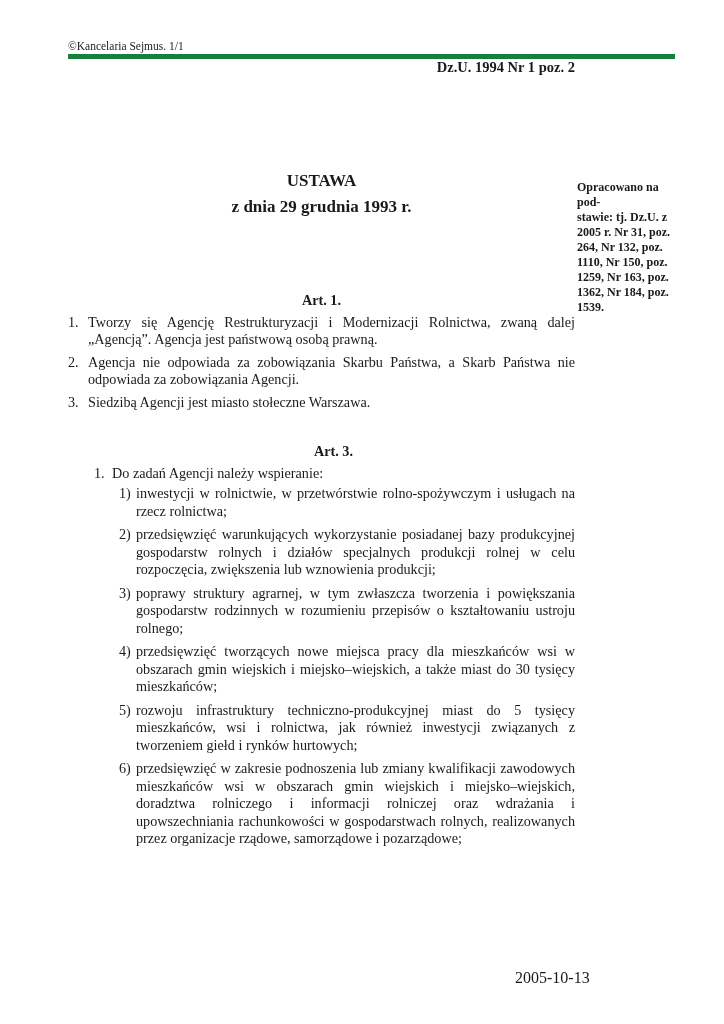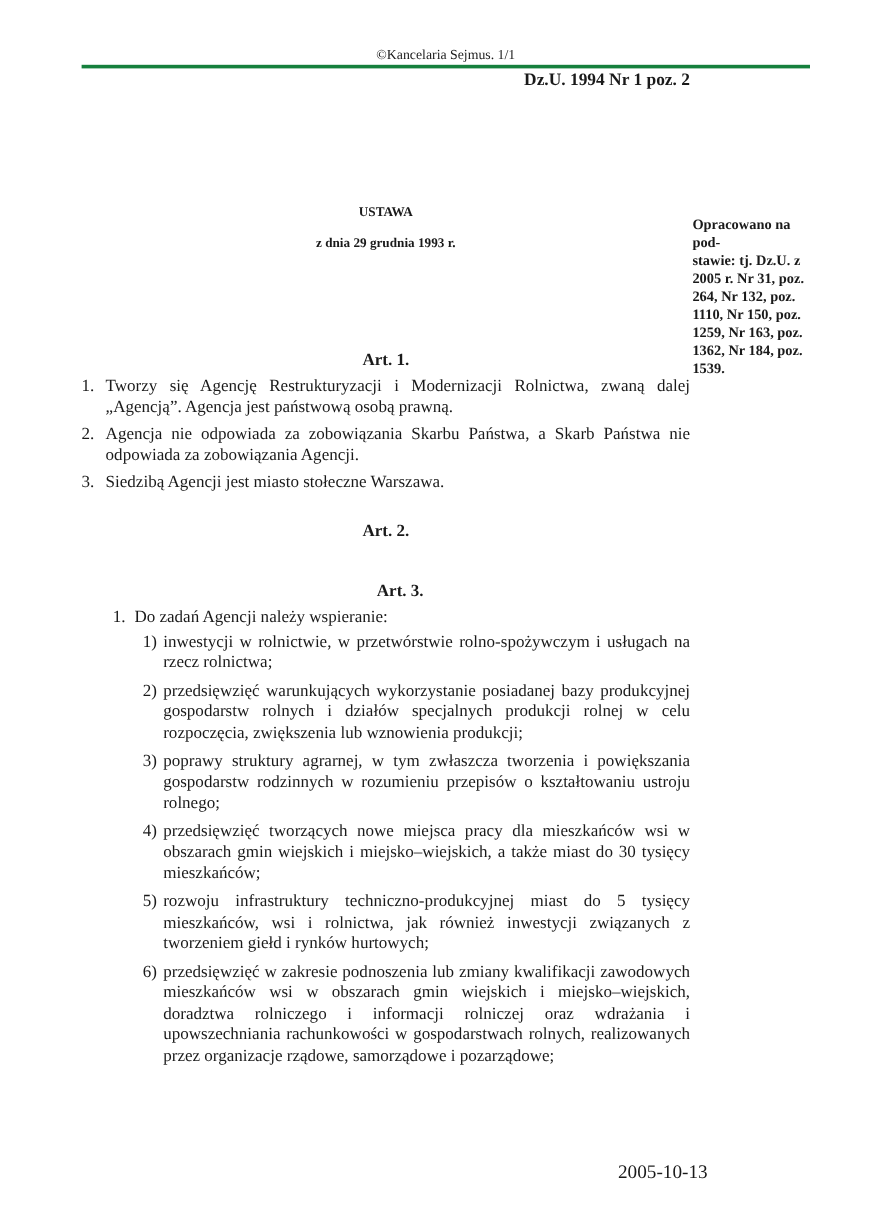--- a/index.html
+++ b/index.html
@@ -15,42 +15,42 @@
     left: 0; top: 0;
     width: 724px; height: 1024px;
     background: #ffffff;
   }
   
   .page-header {
     position: absolute;
     left: 68px; top: 40px;
     width: 607px;
     display: flex;
-    justify-content: center;
+    justify-content: flex-start;
     align-items: flex-end;
     font-size: 11.5px;
-    border-bottom: 3px solid #15803d;
+    border-bottom: 5px solid #15803d;
     padding-bottom: 2px;
   }
   
   .doc-number {
     position: absolute;
     left: 68px; top: 59px;
     width: 507px;
     text-align: right;
     font-weight: bold;
     font-size: 14.5px;
   }
   .law-line {
     position: absolute;
     left: 68px;
     width: 507px;
     text-align: center;
     font-weight: bold;
-    font-size: 11px;
+    font-size: 17px;
   }
   .law-type    { top: 171px; }
   .law-date    { top: 197px; }
   .law-subject { top: 244px; }
   
   .side-note {
     position: absolute;
     left: 577px; top: 180px;
     width: 100px;
     font-weight: bold;
@@ -137,21 +137,20 @@
         <span class="marker">2.</span>
         <span>Agencja nie odpowiada za zobowiązania Skarbu Państwa, a Skarb Państwa nie odpowiada za zobowiązania Agencji.</span>
       </div>
       <div class="num-item">
         <span class="marker">3.</span>
         <span>Siedzibą Agencji jest miasto stołeczne Warszawa.</span>
       </div>
     </section>
 
     <section class="art-section-2">
-      <div class="art-heading">Art. 2.</div>
     </section>
 
     <section class="art-section-3">
       <div class="art-heading">Art. 3.</div>
       <div class="art-intro">
         <span class="marker">1.</span>
         <span>Do zadań Agencji należy wspieranie:</span>
       </div>
       <div class="point-item">
         <span class="marker">1)</span>

